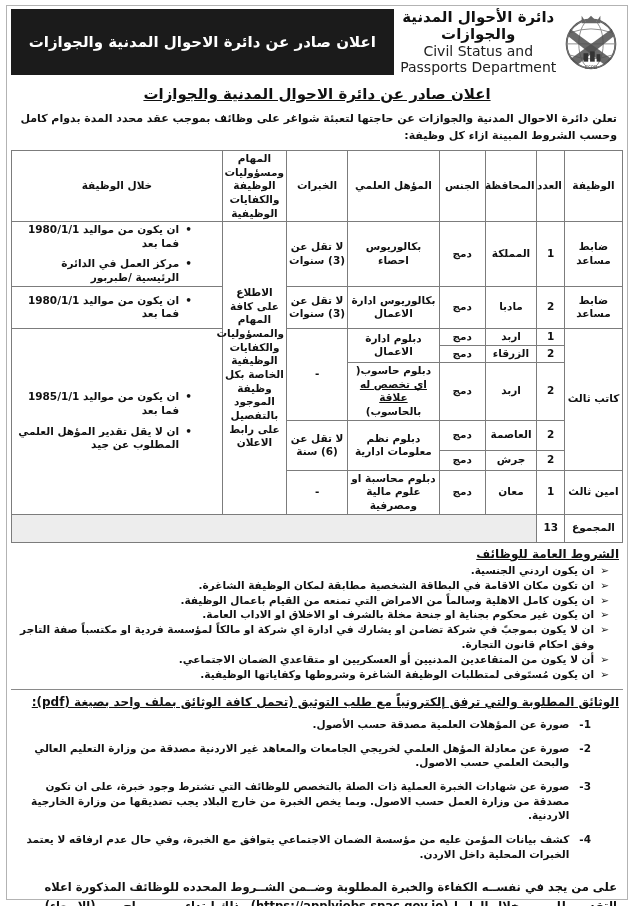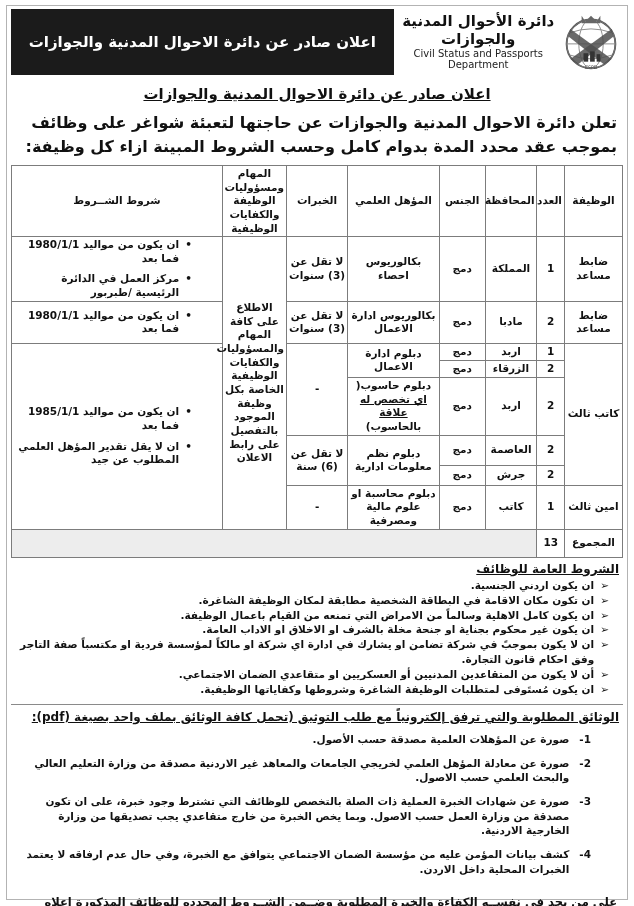--- a/index.html
+++ b/index.html
@@ -17,28 +17,28 @@
   
   .masthead { direction:ltr; display:flex; height:66px; flex:0 0 66px; }
   .banner {
     flex:0 0 62.5%; background:#1b1b1b; color:#fff;
     display:flex; align-items:center; justify-content:center;
     font-weight:bold; font-size:15px; text-align:center; padding:0 14px;
   }
   .dept { flex:1; display:flex; align-items:center; justify-content:flex-end; gap:0; padding:0 2px; background:#fff; }
   .dept-names { text-align:center; direction:rtl; line-height:1.15; }
   .dept-ar { font-weight:bold; font-size:15px; }
-  .dept-en { font-size:10px; direction:ltr; color:#222; }
+  .dept-en { font-size:14px; direction:ltr; color:#222; }
   .logo { width:60px; height:60px; flex:0 0 60px; }
   
   .doc-title {
     text-align:center; font-weight:bold; font-size:15px;
     text-decoration:underline; margin:10px 0 8px 0;
   }
-  .intro { font-weight:bold; font-size:16px; line-height:1.5; padding:0 6px; margin-bottom:6px; text-align:right; }
+  .intro { font-weight:bold; font-size:11px; line-height:1.5; padding:0 6px; margin-bottom:6px; text-align:right; }
   
   table.vac { width:100%; border-collapse:collapse; table-layout:fixed; }
   table.vac th, table.vac td {
     border:1px solid #7c7c7c; text-align:center; vertical-align:middle;
     font-weight:bold; font-size:10.5px; line-height:1.3; padding:1px 2px;
   }
   th.th-tasks { font-size:9px; line-height:1.25; }
   td.cell-tasks { font-size:9.5px; line-height:1.3; padding:2px 3px; }
   td.cell-cond { text-align:right; padding:2px 8px; }
   .cond-list { display:flex; flex-direction:column; justify-content:center; gap:7px; height:100%; padding-right:28px; }
@@ -109,21 +109,21 @@
       </colgroup>
       <tbody>
           <tr style="height:50px">
         <th>الوظيفة</th>
         <th>العدد</th>
         <th>المحافظة</th>
         <th>الجنس</th>
         <th>المؤهل العلمي</th>
         <th>الخبرات</th>
         <th class="th-tasks">المهام ومسؤوليات الوظيفة والكفايات الوظيفية</th>
-        <th>شروط الشــروط</th>
+        <th>خلال الوظيفة</th>
       </tr>
       <tr style="height:46px">
         <td>ضابط مساعد</td>
         <td>1</td>
         <td>المملكة</td>
         <td>دمج</td>
         <td>بكالوريوس احصاء</td>
         <td>لا تقل عن (3) سنوات</td>
         <td class="cell-tasks" rowspan="8">الاطلاع على كافة المهام والمسؤوليات والكفايات الوظيفية الخاصة بكل وظيفة الموجود بالتفصيل على رابط الاعلان</td>
         <td class="cell-cond">
@@ -194,21 +194,21 @@
         <td rowspan="2">لا تقل عن (6) سنة</td>
       </tr>
       <tr style="height:20px">
         <td>2</td>
         <td>جرش</td>
         <td>دمج</td>
       </tr>
       <tr style="height:40px">
         <td>امين ثالث</td>
         <td>1</td>
-        <td>كاتب</td>
+        <td>معان</td>
         <td>دمج</td>
         <td>دبلوم محاسبة او علوم مالية ومصرفية</td>
         <td>-</td>
       </tr>
       <tr style="height:28px">
         <td>المجموع</td>
         <td>13</td>
         <td class="cell-total-empty" colspan="6"></td>
       </tr>
     </tbody>
@@ -252,21 +252,21 @@
       <div class="doc-item">
           <span class="num">1-</span>
           <span>صورة عن المؤهلات العلمية مصدقة حسب الأصول.</span>
         </div>
       <div class="doc-item">
           <span class="num">2-</span>
           <span>صورة عن معادلة المؤهل العلمي لخريجي الجامعات والمعاهد غير الاردنية مصدقة من وزارة التعليم العالي والبحث العلمي حسب الاصول.</span>
         </div>
       <div class="doc-item">
           <span class="num">3-</span>
-          <span>صورة عن شهادات الخبرة العملية ذات الصلة بالتخصص للوظائف التي تشترط وجود خبرة، على ان تكون مصدقة من وزارة العمل حسب الاصول. وبما يخص الخبرة من خارج متقاعدي يجب تصديقها من وزارة الخارجية الاردنية.</span>
+          <span>صورة عن شهادات الخبرة العملية ذات الصلة بالتخصص للوظائف التي تشترط وجود خبرة، على ان تكون مصدقة من وزارة العمل حسب الاصول. وبما يخص الخبرة من خارج البلاد يجب تصديقها من وزارة الخارجية الاردنية.</span>
         </div>
       <div class="doc-item">
           <span class="num">4-</span>
           <span>كشف بيانات المؤمن عليه من مؤسسة الضمان الاجتماعي يتوافق مع الخبرة، وفي حال عدم ارفاقه لا يعتمد الخبرات المحلية داخل الاردن.</span>
         </div>
     </div>
 
     <div class="apply-par">
       <span>على من يجد في نفســه الكفاءة والخبرة المطلوبة وضــمن الشــروط المحدده للوظائف المذكورة اعلاه التقدم بطلبه من خلال الرابط</span>
       <span class="apply-link">(https://applyjobs.spac.gov.jo)</span>

